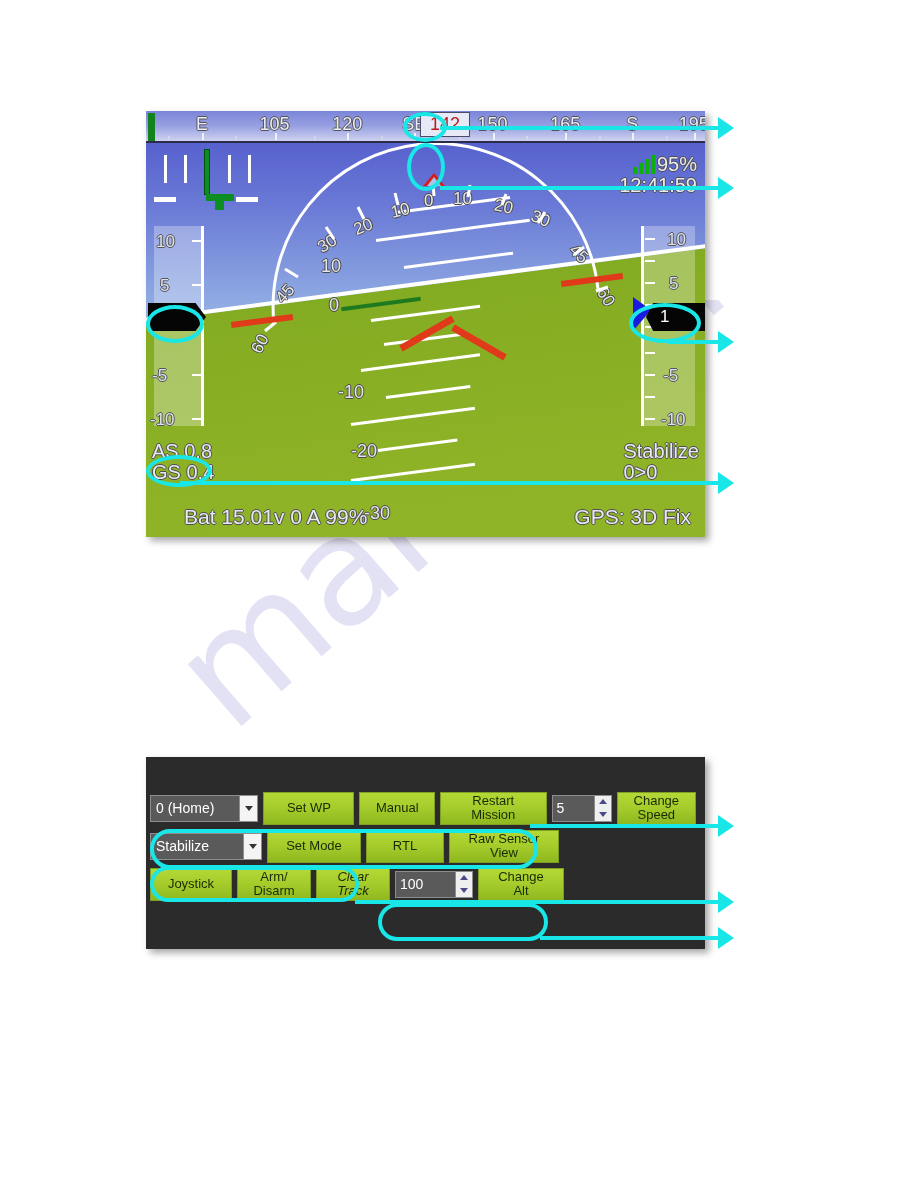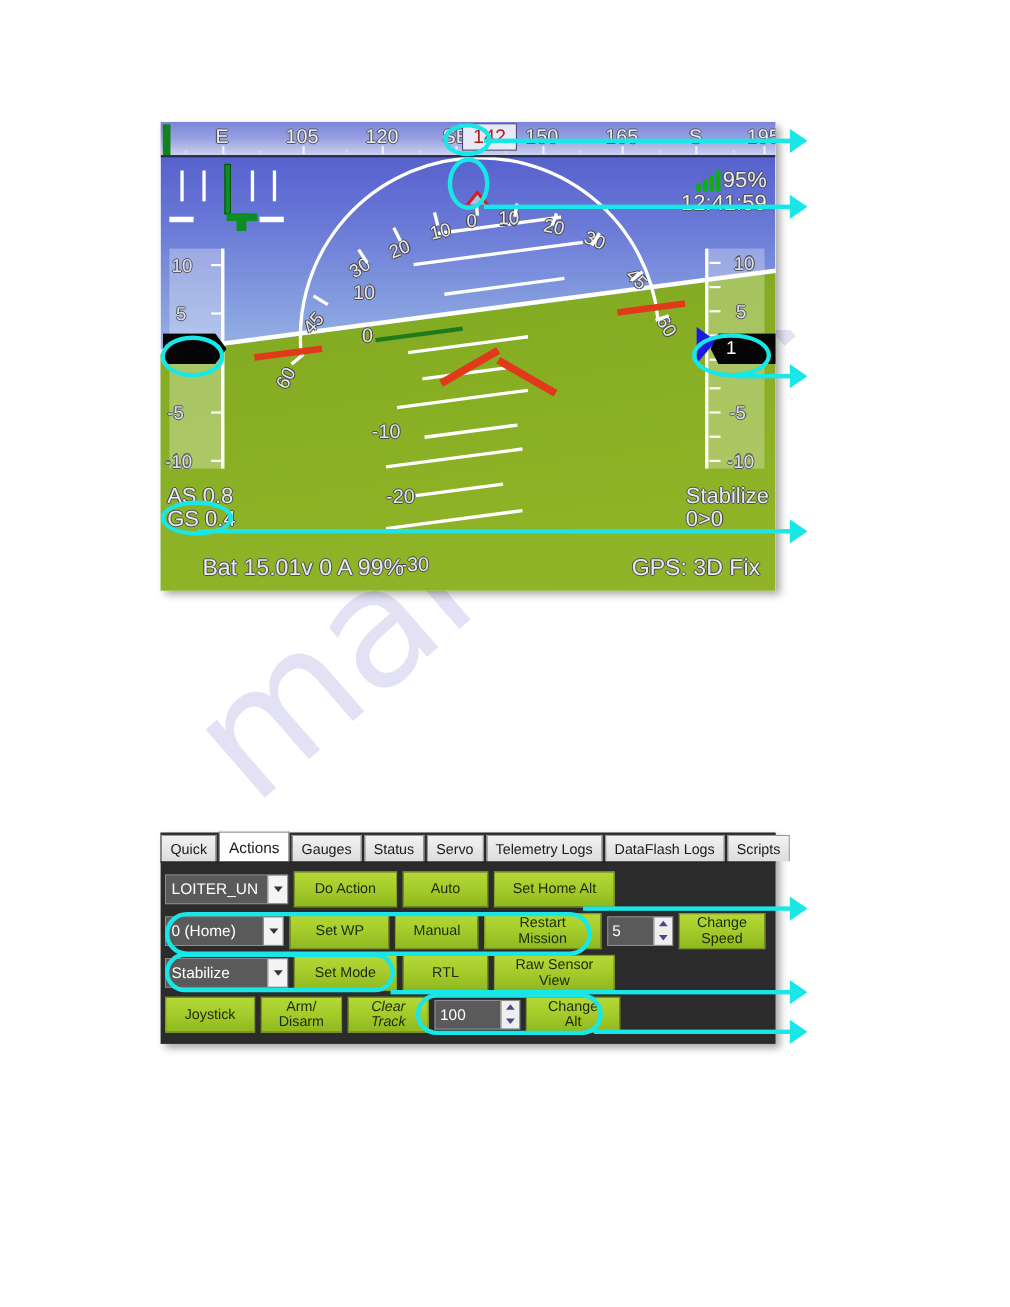--- a/index.html
+++ b/index.html
@@ -377,44 +377,23 @@
   </div>
   <div id="mode-block">
     <div class="hudtxt">Stabilize</div>
     <div class="hudtxt">0&gt;0</div>
   </div>
   <div id="bat-text" class="hudtxt big">Bat 15.01v 0 A 99%</div>
   <div id="gps-text" class="hudtxt big">GPS: 3D Fix</div>
 </div>
 
 <div id="panel">
-  <div id="tabstrip">
-    <div class="tab">Quick</div>
-    <div class="tab active">Actions</div>
-    <div class="tab">Gauges</div>
-    <div class="tab">Status</div>
-    <div class="tab">Servo</div>
-    <div class="tab">Telemetry Logs</div>
-    <div class="tab">DataFlash Logs</div>
-    <div class="tab">Scripts</div>
-  </div>
 
   <div id="btnrows">
 
-    <div class="row">
-      <div class="combo" style="width:112px;">
-        <div class="val">LOITER_UN</div>
-        <div class="arrow">
-            <b></b>
-          </div>
-      </div>
-      <div class="gbtn" style="width:94px;">Do Action</div>
-      <div class="gbtn" style="width:78px;">Auto</div>
-      <div class="gbtn" style="width:110px;">Set Home Alt</div>
-    </div>
 
     <div class="row">
       <div class="combo" style="width:112px;">
         <div class="val">0 (Home)</div>
         <div class="arrow">
             <b></b>
           </div>
       </div>
       <div class="gbtn" style="width:94px;">Set WP</div>
       <div class="gbtn" style="width:78px;">Manual</div>

